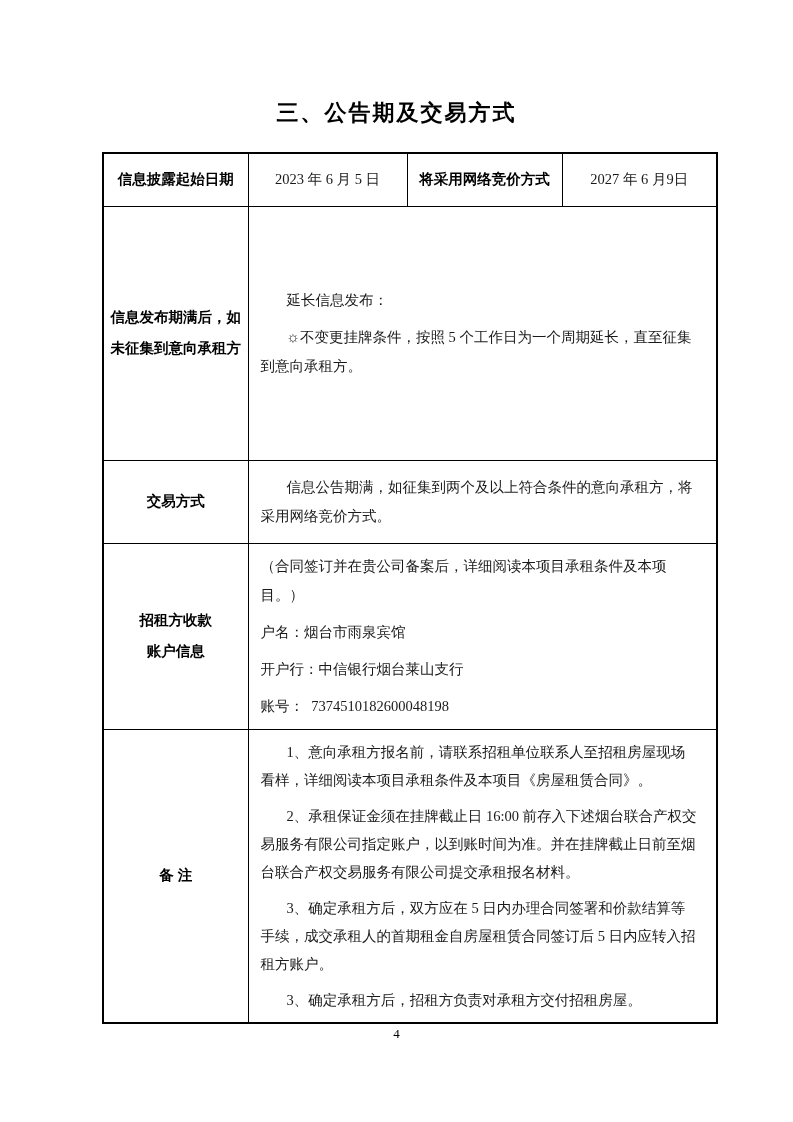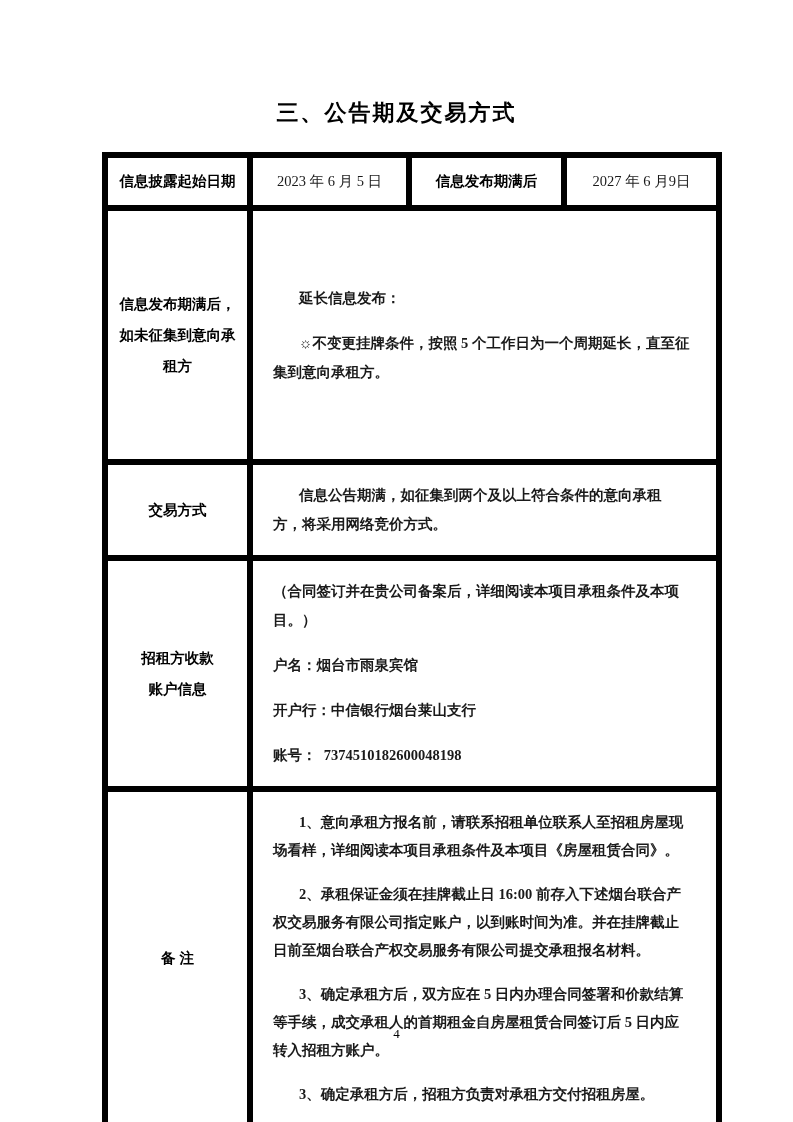--- a/index.html
+++ b/index.html
@@ -29,21 +29,21 @@
   table.main-table {
     position: absolute;
     left: 102px;
     top: 152px;
     width: 614px;
     border-collapse: collapse;
     table-layout: fixed;
     border: 2px solid #000;
   }
   table.main-table td {
-    border: 6px solid #000000;
+    border: 1px solid #000000;
     vertical-align: middle;
     font-size: 14.5px;
     overflow: hidden;
   }
   td.label-cell {
     font-family: "Liberation Sans", "DejaVu Sans", sans-serif;
     font-weight: bold;
     text-align: center;
     line-height: 31px;
     padding: 0 6px;
@@ -53,21 +53,21 @@
     text-align: center;
     line-height: 29px;
     padding: 0 4px;
     margin-left: 11px;
   }
   td.content-cell {
     text-align: left;
     line-height: 29px;
     padding: 0 10px 0 4px;
   }
-  td.content-cell p { margin: 16px; font-weight: bold; }
+  td.content-cell p { margin: 8px; }
   p.para-indent { text-indent: 1.8em; }
   td.remarks-cell { line-height: 28px; }
   .acct-line { white-space: pre-wrap; }
   .page-number {
     position: absolute;
     top: 1026px;
     left: 0;
     width: 100%;
     text-align: center;
     font-size: 13px;
@@ -86,21 +86,21 @@
       <col style="width:145px">
       <col style="width:159px">
       <col style="width:155px">
       <col style="width:155px">
     </colgroup>
 
     <tbody>
         <tr style="height:53px;">
       <td class="label-cell">信息披露起始日期</td>
       <td class="value-cell">2023 年 6 月 5 日</td>
-      <td class="label-cell">信息发布期满后</td>
+      <td class="label-cell">将采用网络竞价方式</td>
       <td class="value-cell">2027 年 6 月9日</td>
     </tr>
 
 
     <tr style="height:254px;">
       <td class="label-cell">信息发布期满后，如未征集到意向承租方</td>
       <td class="content-cell" colspan="3">
         <p class="para-indent">延长信息发布：</p>
         <p class="para-indent"><span>☼</span><span>不变更挂牌条件，按照 5 个工作日为一个周期延长，直至征集到意向承租方。</span></p>
       </td>

